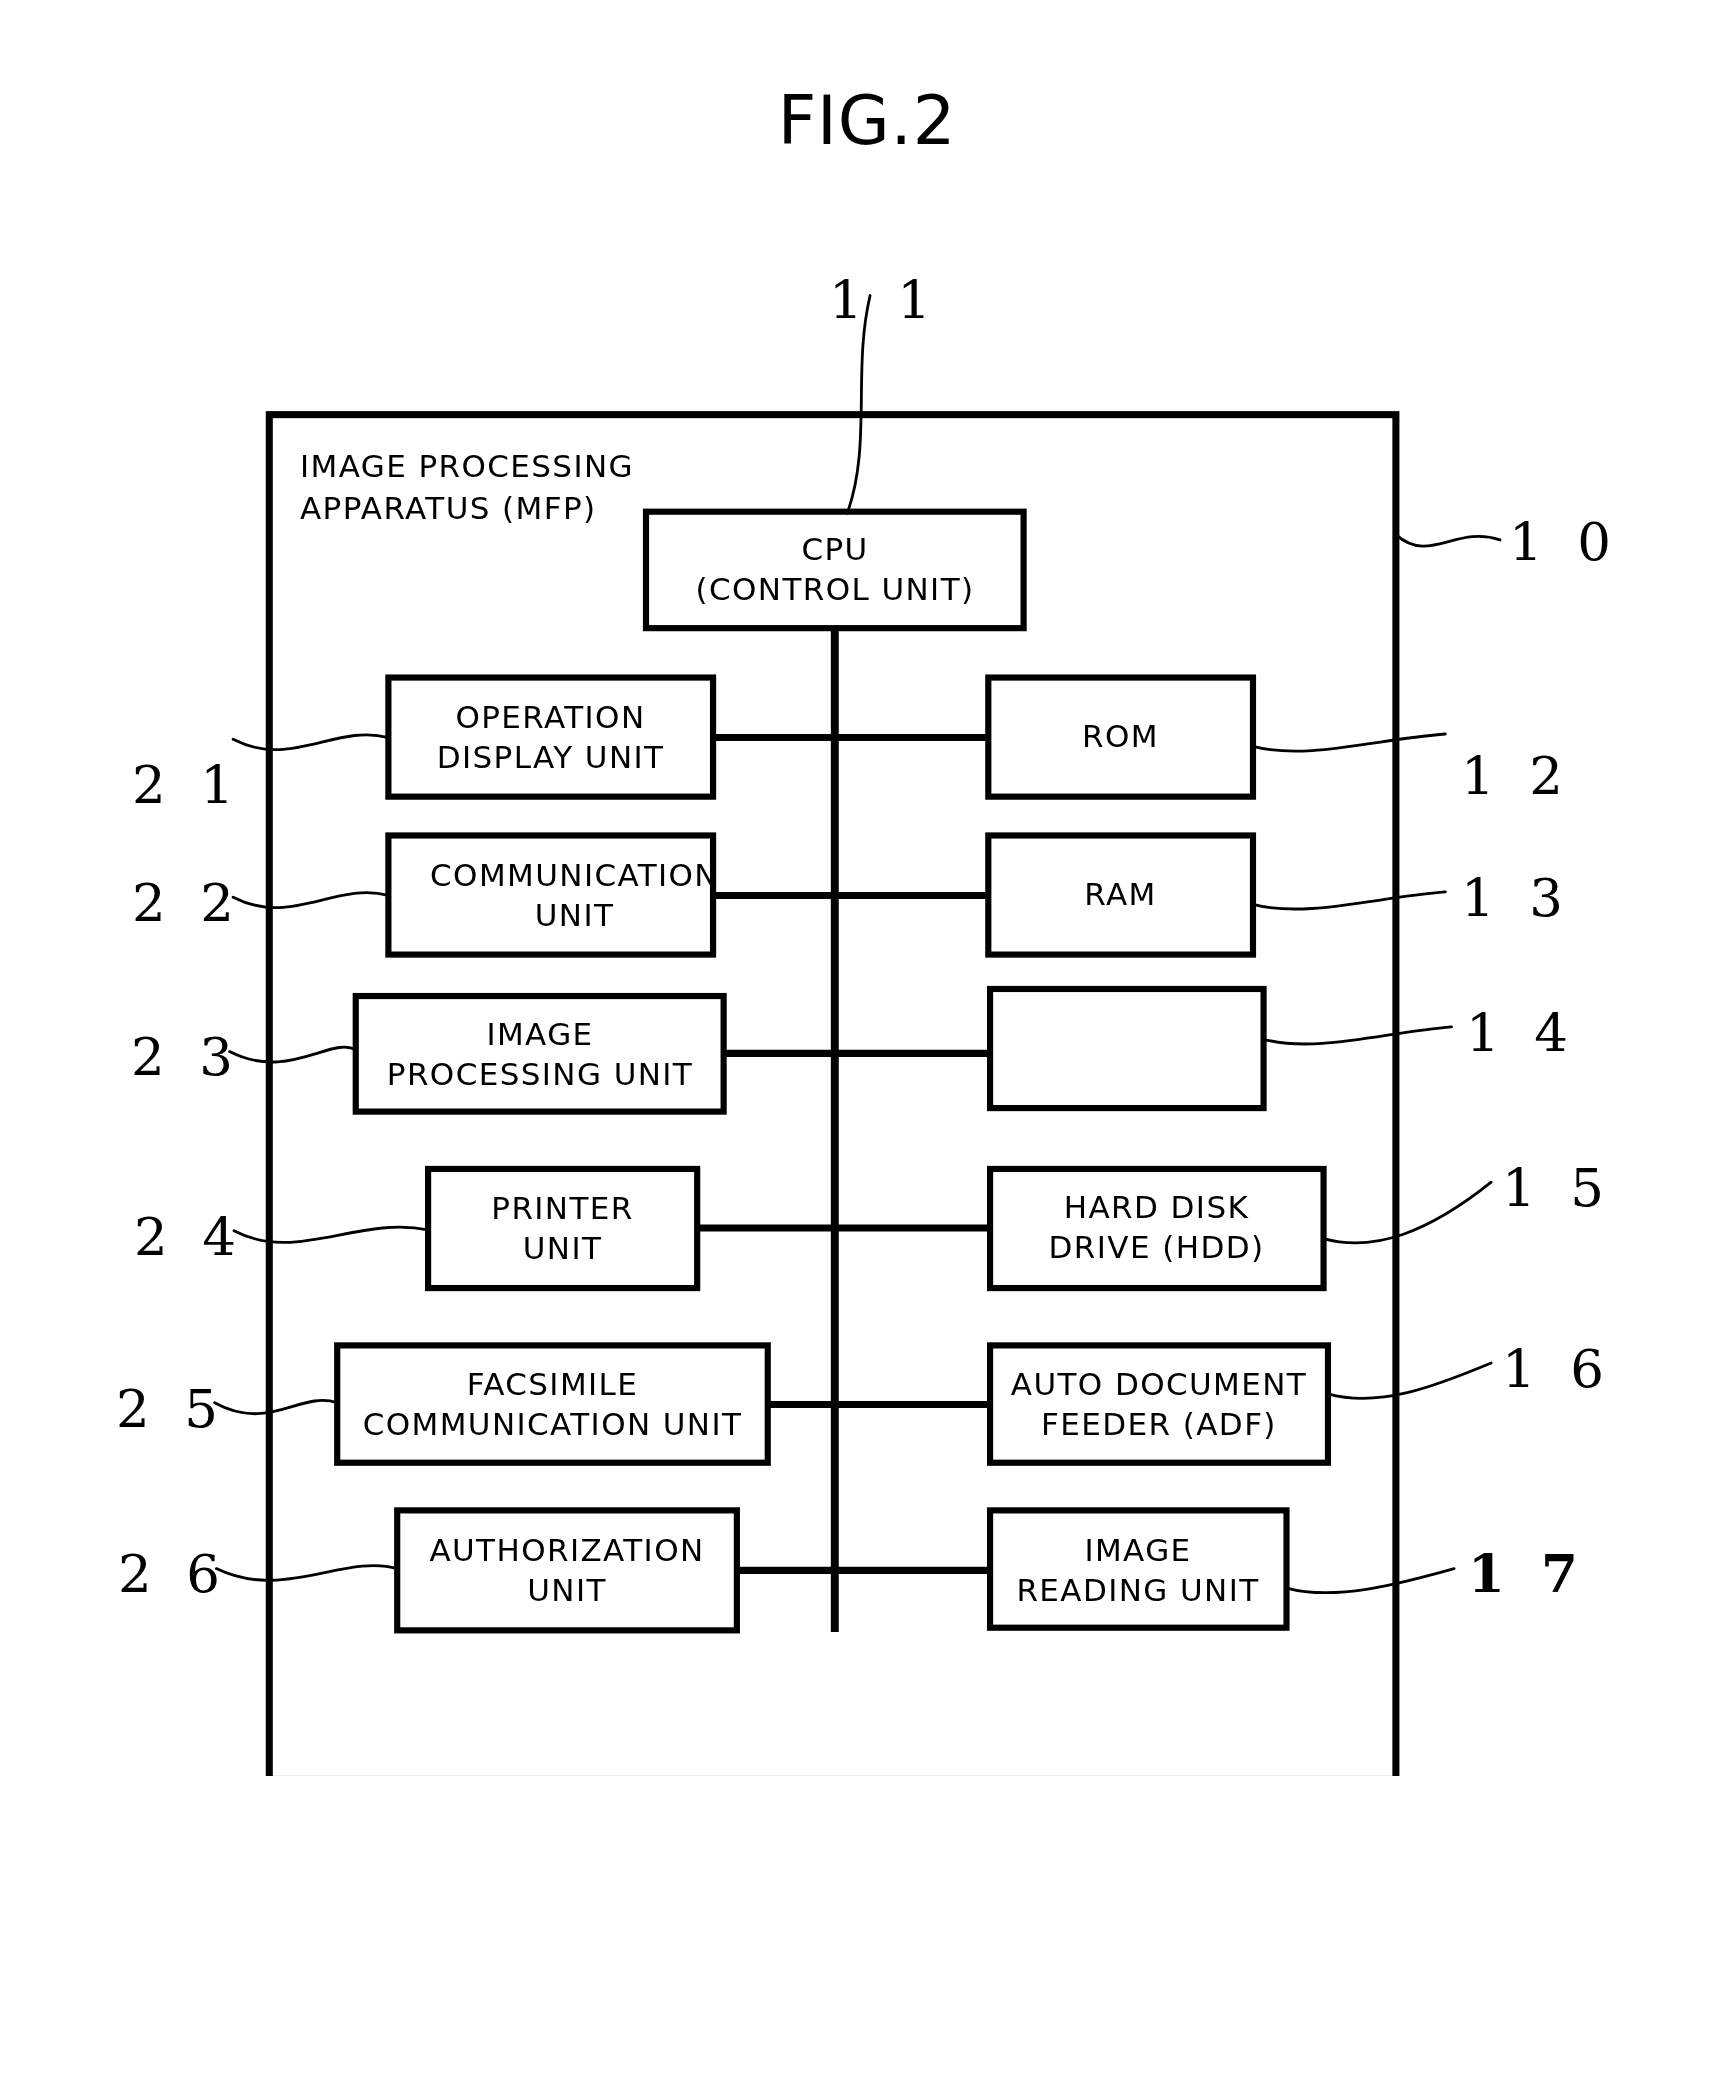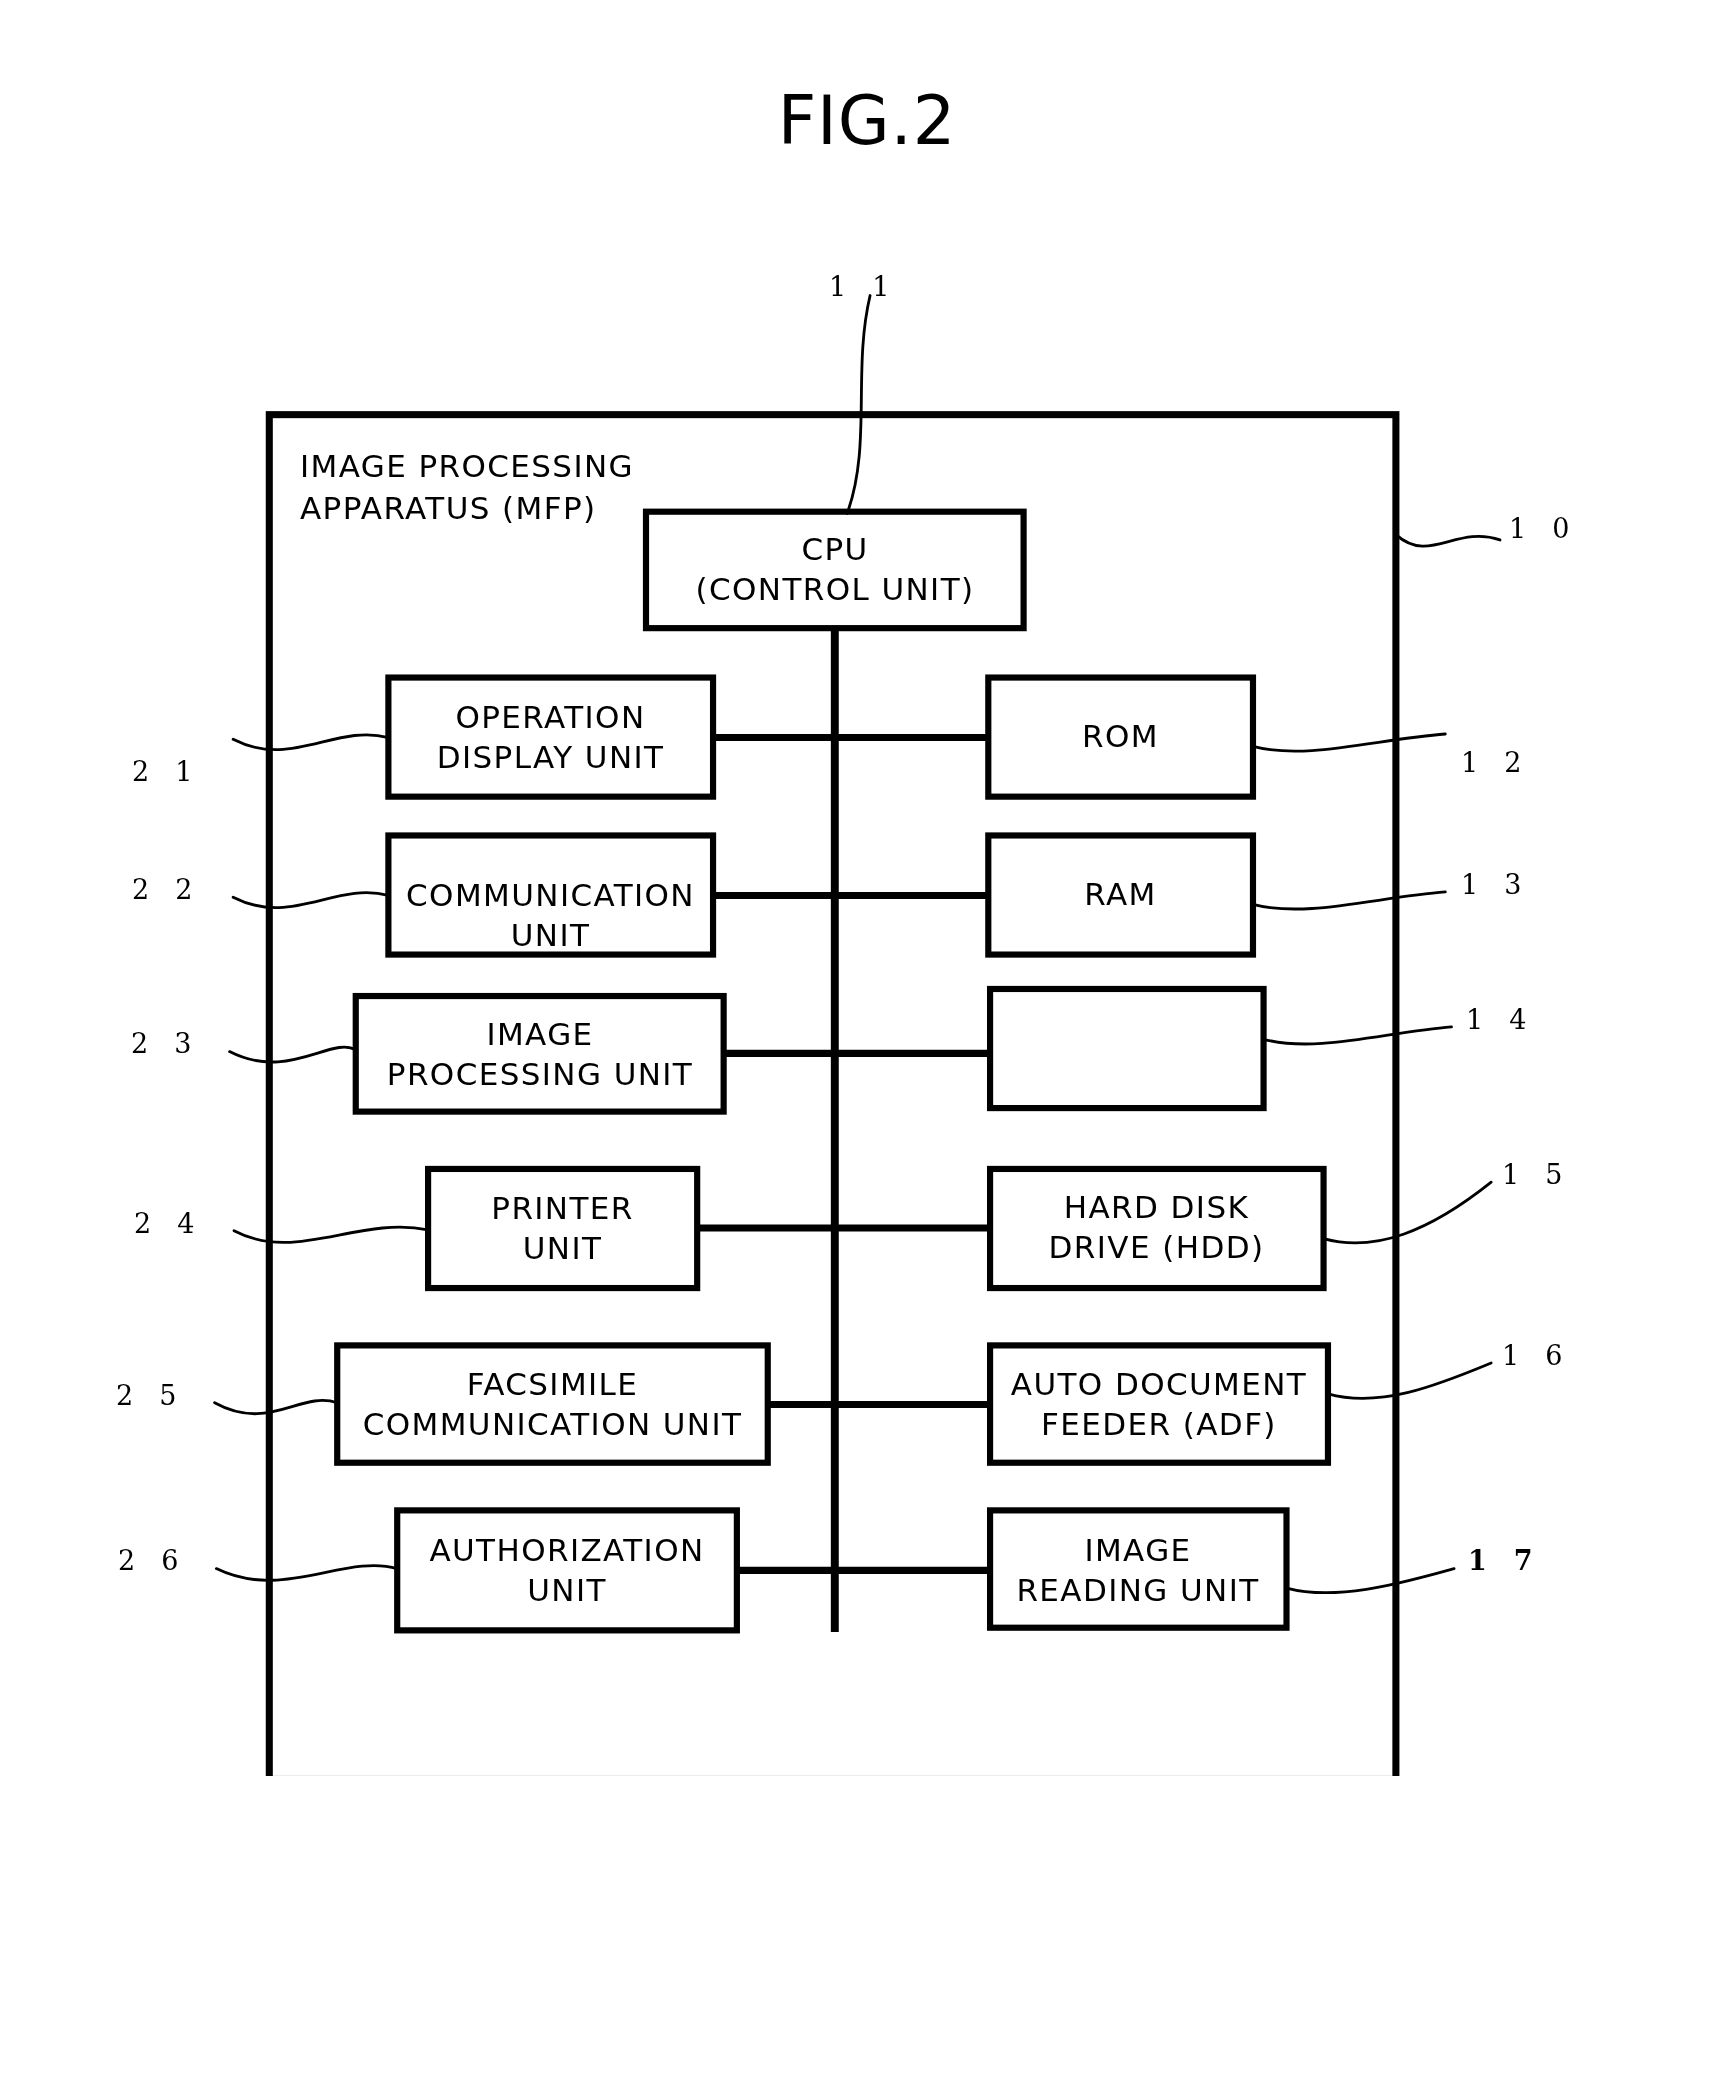--- a/index.html
+++ b/index.html
@@ -71,21 +71,21 @@
     font-family: "DejaVu Sans", sans-serif;
     font-size: 31px;
     line-height: 1.30;
     letter-spacing: 1.4px;
     white-space: pre-line;
     pointer-events: none;
   }
   .ref-num {
     position: absolute;
     font-family: "DejaVu Serif", serif;
-    font-size: 27px;
+    font-size: 53px;
     letter-spacing: 8.8px;
     line-height: 1;
     white-space: pre;
   }
   #apparatus-caption {
     position: absolute;
     left: 300px;
     top: 446px;
     font-family: "DejaVu Sans", sans-serif;
     font-size: 31px;
@@ -153,21 +153,21 @@
 
   <div id="apparatus-caption">IMAGE PROCESSING
 APPARATUS (MFP)</div>
 
   <div class="blk-label" style="left:646px; top:529px; width:378px;">CPU
 (CONTROL UNIT)</div>
 
   <div class="blk-label" style="left:388px; top:697px; width:325px;">OPERATION
 DISPLAY UNIT</div>
 
-  <div class="blk-label" style="left:388px; top:855px; width:325px;margin-top:20px;">COMMUNICATION
+  <div class="blk-label" style="left:412px; top:855px; width:325px;">COMMUNICATION
 UNIT</div>
 
   <div class="blk-label" style="left:356px; top:1014px; width:368px;">IMAGE
 PROCESSING UNIT</div>
 
   <div class="blk-label" style="left:428px; top:1188px; width:269px;">PRINTER
 UNIT</div>
 
   <div class="blk-label" style="left:337px; top:1364px; width:431px;">FACSIMILE
 COMMUNICATION UNIT</div>

